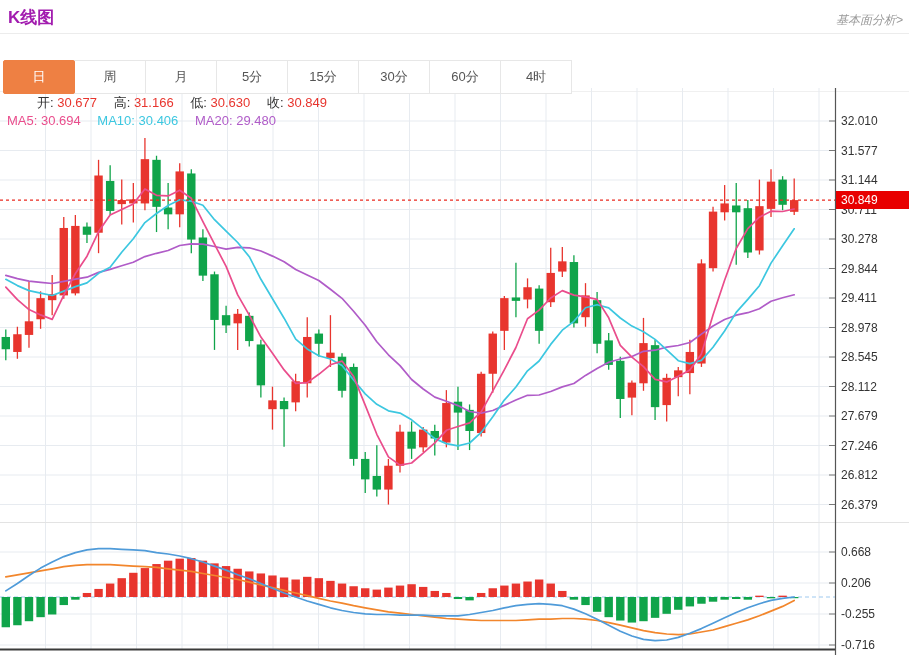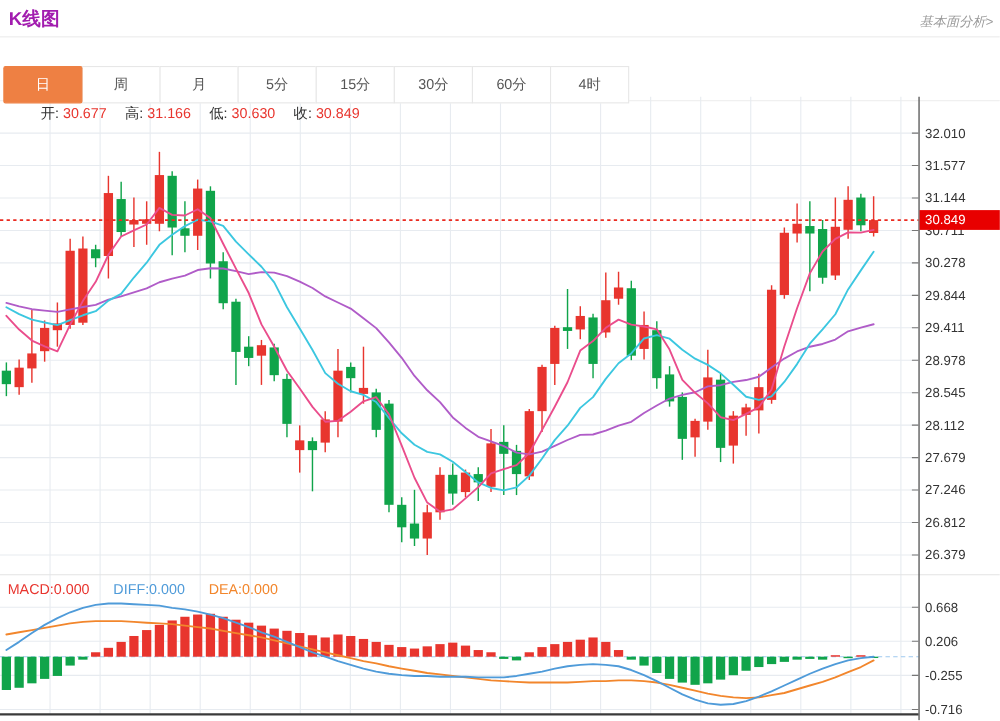--- a/index.html
+++ b/index.html
@@ -489,22 +489,22 @@
     <div class="tab">4时</div>
   </div>
 
   <div class="ovl legend" id="ohlc-legend">
     <span class="item"><span class="lbl">开:</span> <span class="val-red">30.677</span></span>
     <span class="item"><span class="lbl">高:</span> <span class="val-red">31.166</span></span>
     <span class="item"><span class="lbl">低:</span> <span class="val-red">30.630</span></span>
     <span class="item"><span class="lbl">收:</span> <span class="val-red">30.849</span></span>
   </div>
 
-
-  <div class="ovl legend" id="macd-legend">
-    <span class="item macd-m"><span>MACD:</span><span>0.000</span></span>
-    <span class="item macd-diff"><span>DIFF:</span><span>0.000</span></span>
-    <span class="item macd-dea"><span>DEA:</span><span>0.000</span></span>
+  <div class="ovl legend" id="ma-legend">
+    <span class="item ma5"><span>MA5:</span> <span>30.694</span></span>
+    <span class="item ma10"><span>MA10:</span> <span>30.406</span></span>
+    <span class="item ma20"><span>MA20:</span> <span>29.480</span></span>
   </div>
 
+
   <div class="ovl" id="price-badge">30.849</div>
 
 </div>
 
 </body></html>

